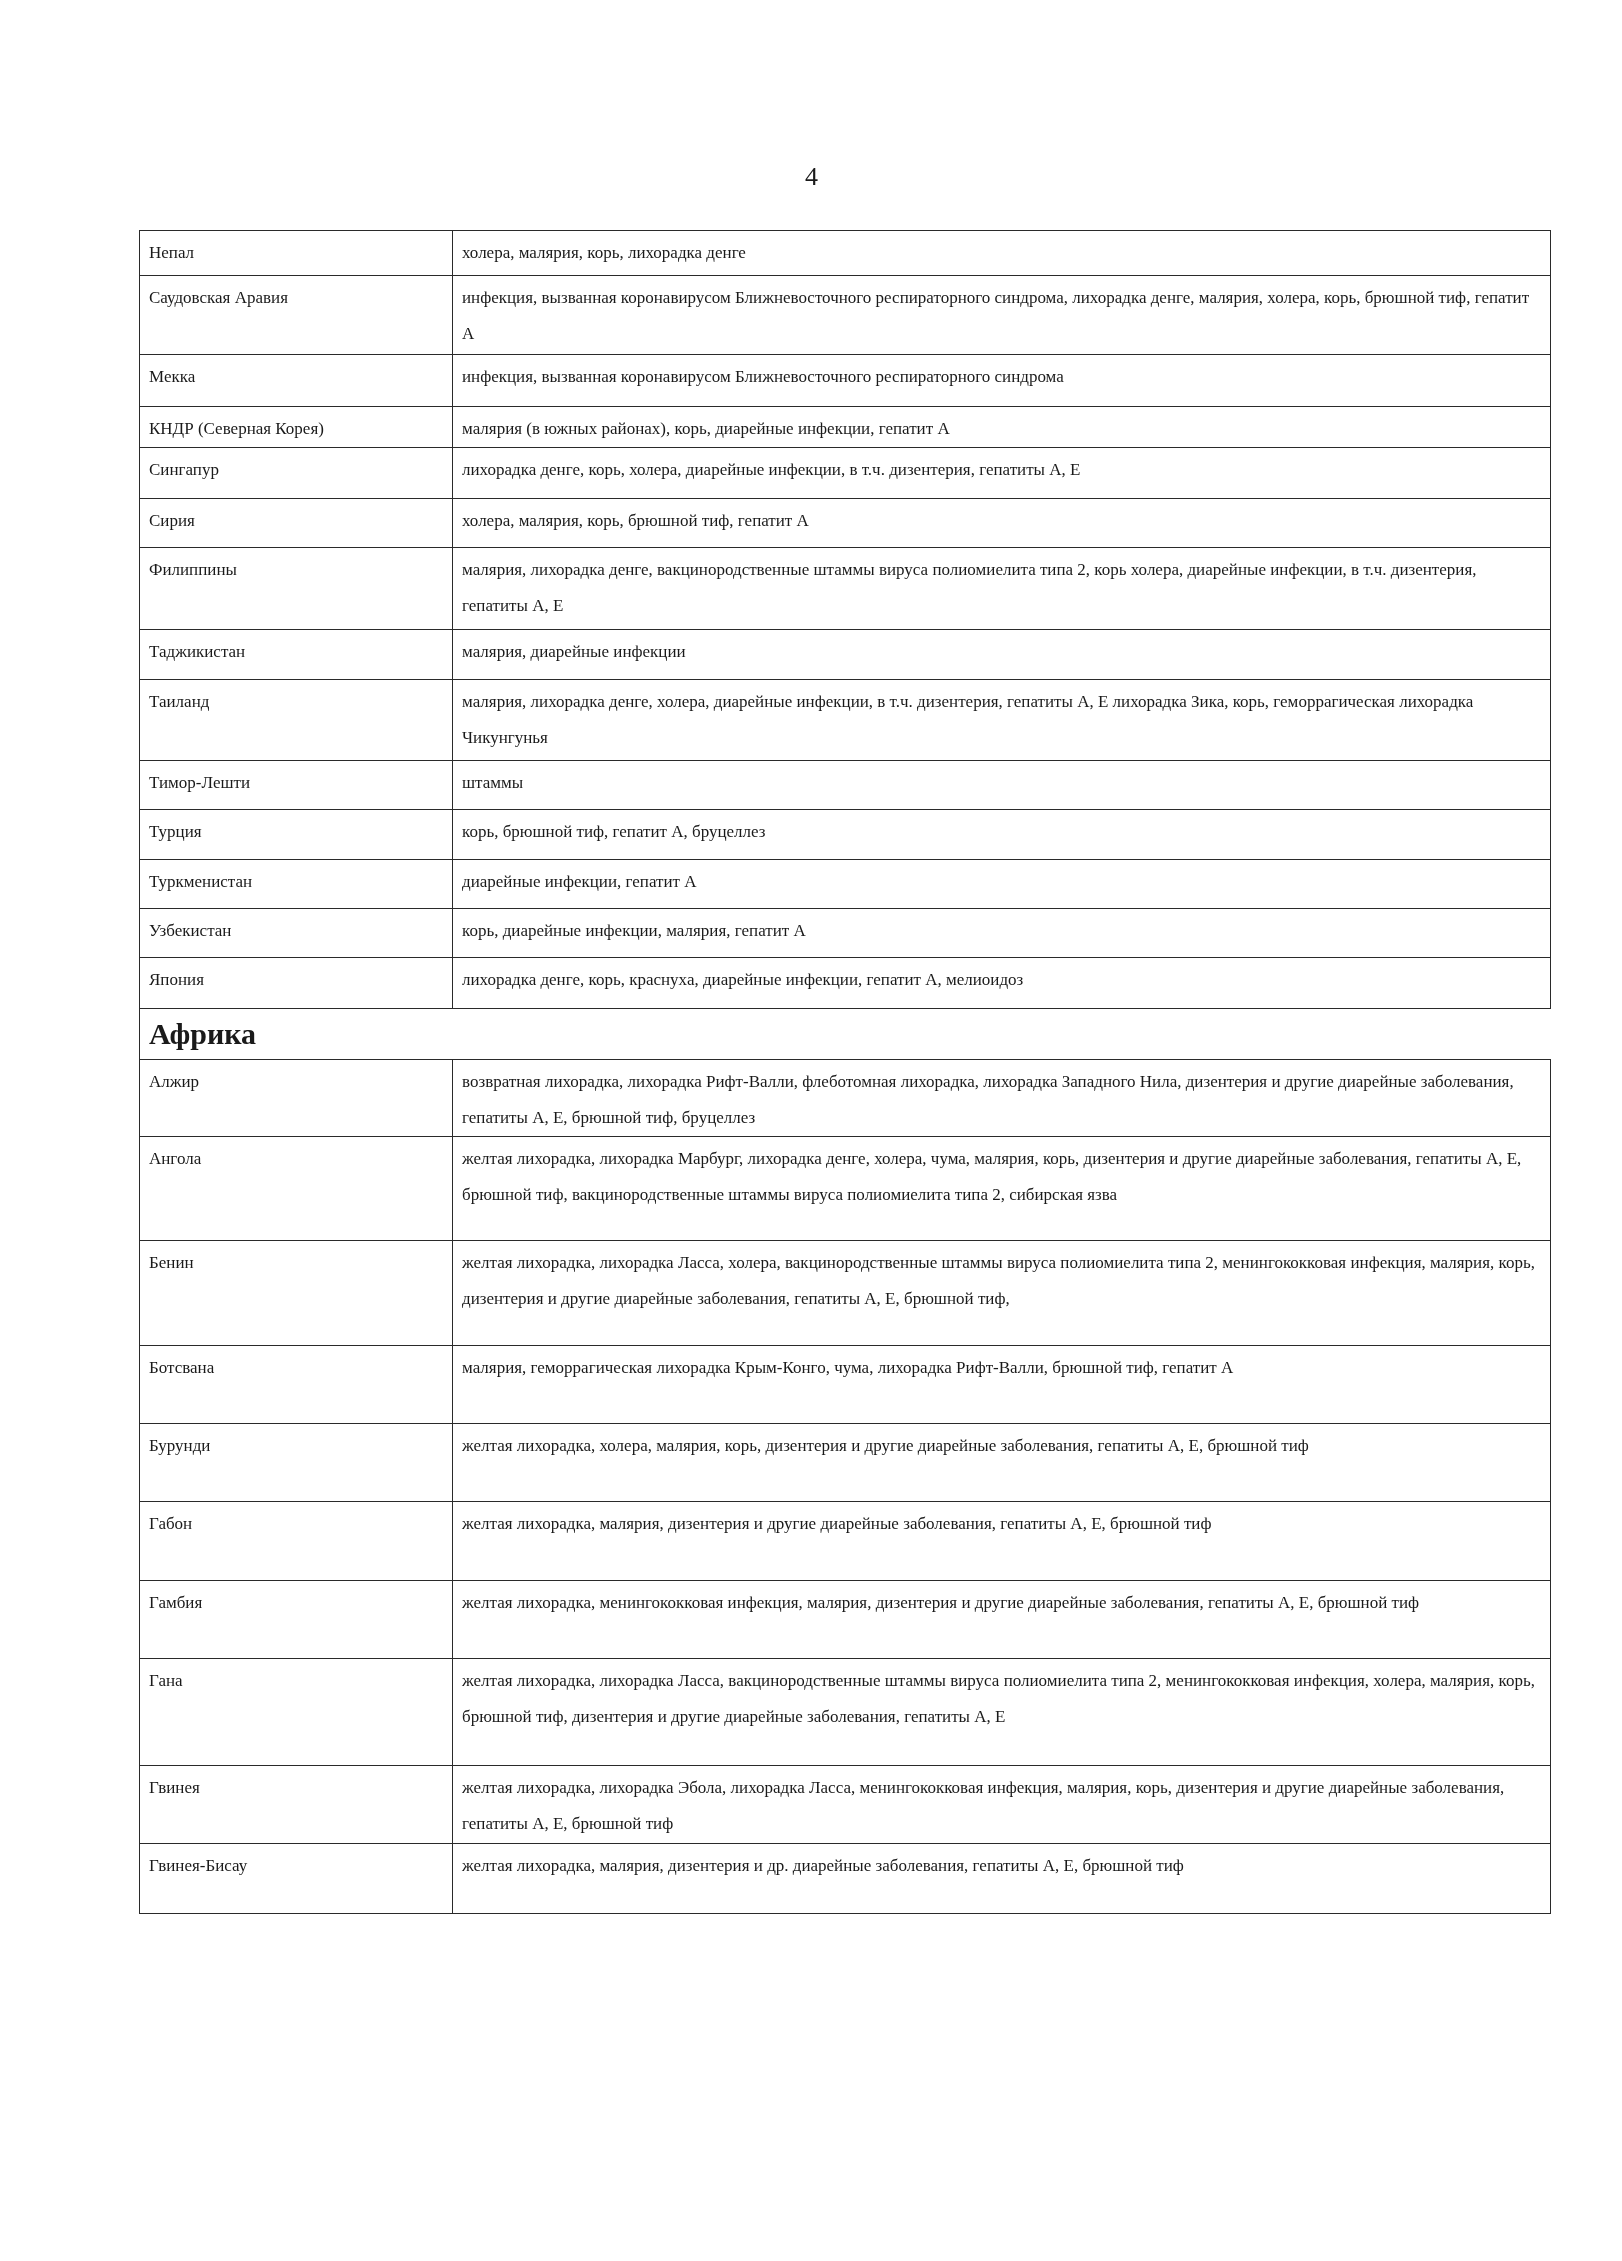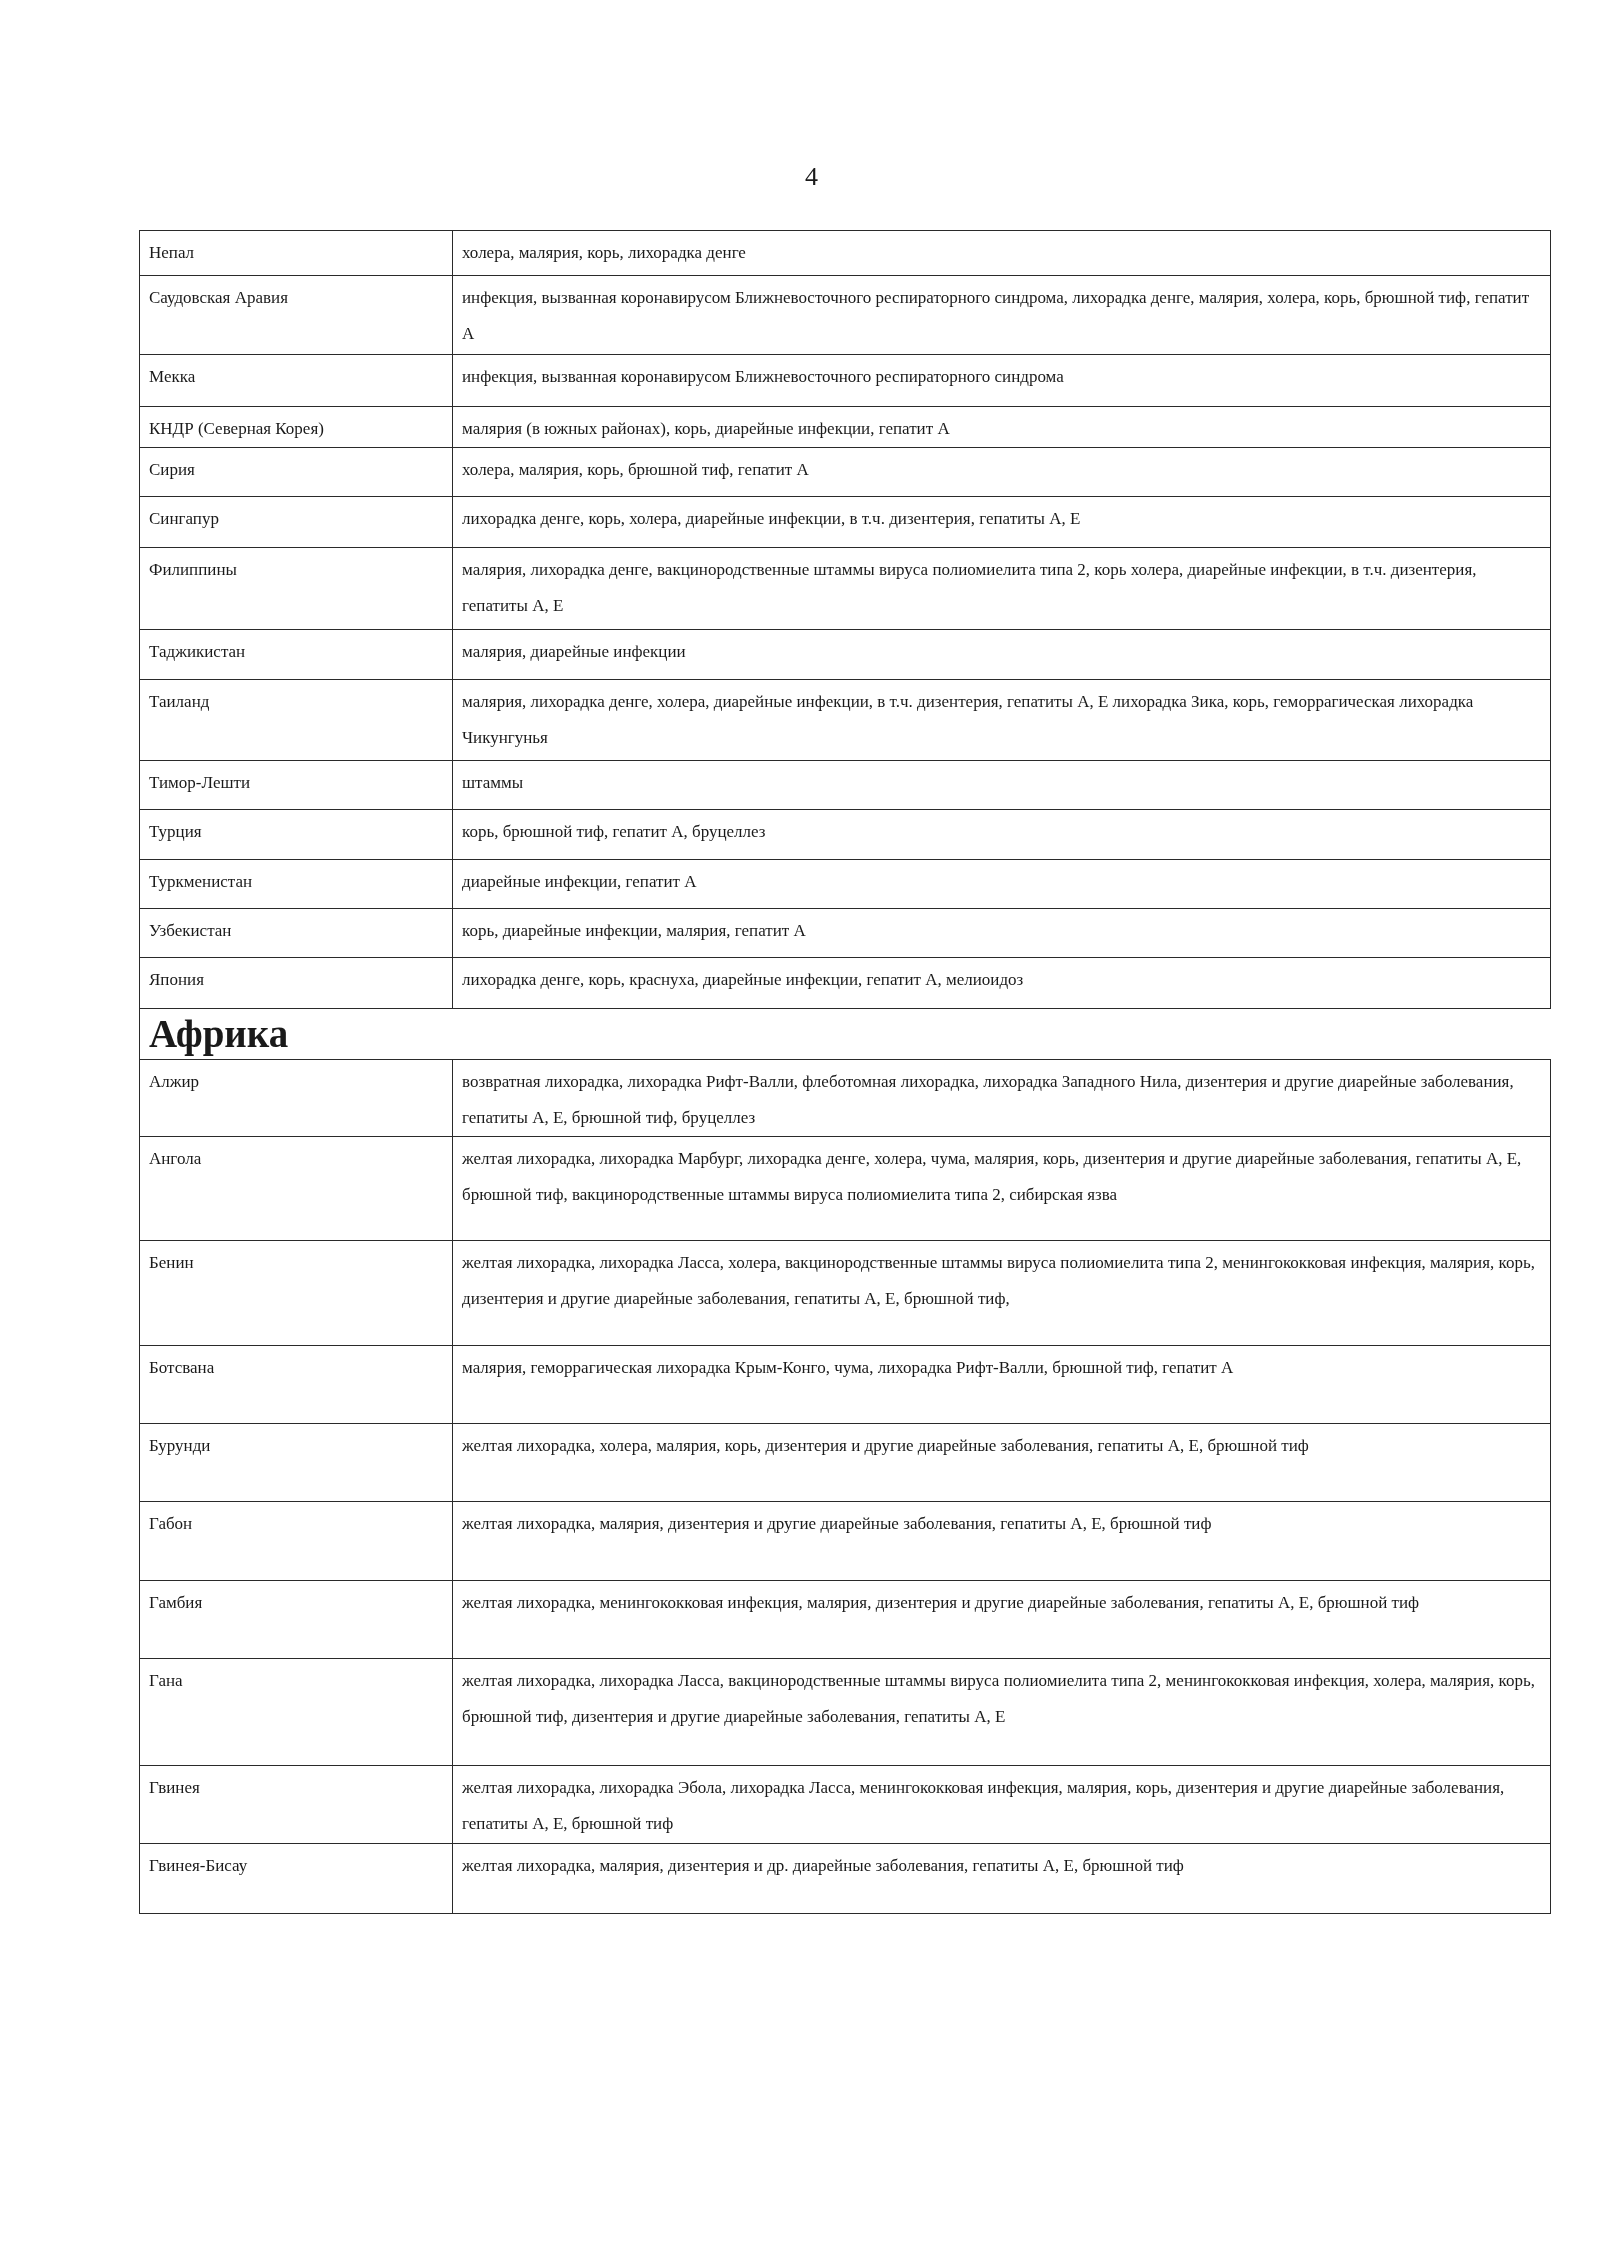--- a/index.html
+++ b/index.html
@@ -7,21 +7,21 @@
          font-family: "Liberation Serif", "DejaVu Serif", serif; color: #1a1a1a; }
   .page-number { position: absolute; top: 162px; left: 0; width: 1623px; text-align: center;
                  font-size: 26px; }
   .doc-table { position: absolute; left: 139px; top: 230px; width: 1412px;
                border-collapse: collapse; table-layout: fixed; }
   .doc-table td { border: 1.9px solid #2a2a2a; vertical-align: top; font-size: 17px;
                   line-height: 36px; padding: 3.9px 9px 0 9px; }
   .doc-table td.country { width: 294px; border-right-width: 1.3px; }
   .doc-table td.diseases { text-align: left; }
   .doc-table td.justify { text-align: justify; text-align-last: left; }
-  .doc-table tr.region td { font-weight: bold; font-size: 39px; line-height: 40px;
+  .doc-table tr.region td { font-weight: bold; font-size: 30px; line-height: 40px;
                             padding-top: 5.2px; border-bottom: 1.9px solid #2a2a2a; }
   .doc-table tr.region td.region-title { border-right: 0; }
 </style>
 </head>
 <body>
 
 <div class="page-number">4</div>
 
 <table class="doc-table">
   <tbody id="table-body">
@@ -34,27 +34,27 @@
         <td class="diseases">инфекция, вызванная коронавирусом  Ближневосточного респираторного синдрома, лихорадка денге, малярия, холера, корь, брюшной тиф, гепатит А</td>
       </tr>
       <tr style="height: 52px;">
         <td class="country">Мекка</td>
         <td class="diseases">инфекция, вызванная коронавирусом  Ближневосточного респираторного синдрома</td>
       </tr>
       <tr style="height: 30px;">
         <td class="country">КНДР (Северная Корея)</td>
         <td class="diseases">малярия (в южных районах), корь, диарейные инфекции, гепатит А</td>
       </tr>
+      <tr style="height: 51px;">
+        <td class="country">Сингапур</td>
+        <td class="diseases">лихорадка денге, корь, холера, диарейные инфекции, в т.ч. дизентерия,  гепатиты А, Е</td>
+      </tr>
       <tr style="height: 49px;">
         <td class="country">Сирия</td>
         <td class="diseases">холера, малярия, корь, брюшной тиф, гепатит А</td>
-      </tr>
-      <tr style="height: 51px;">
-        <td class="country">Сингапур</td>
-        <td class="diseases">лихорадка денге, корь, холера, диарейные инфекции, в т.ч. дизентерия,  гепатиты А, Е</td>
       </tr>
       <tr style="height: 82px;">
         <td class="country">Филиппины</td>
         <td class="diseases">малярия, лихорадка денге, вакцинородственные штаммы вируса полиомиелита типа 2, корь холера, диарейные инфекции, в т.ч. дизентерия,  гепатиты А, Е</td>
       </tr>
       <tr style="height: 50px;">
         <td class="country">Таджикистан</td>
         <td class="diseases">малярия, диарейные инфекции</td>
       </tr>
       <tr style="height: 81px;">

